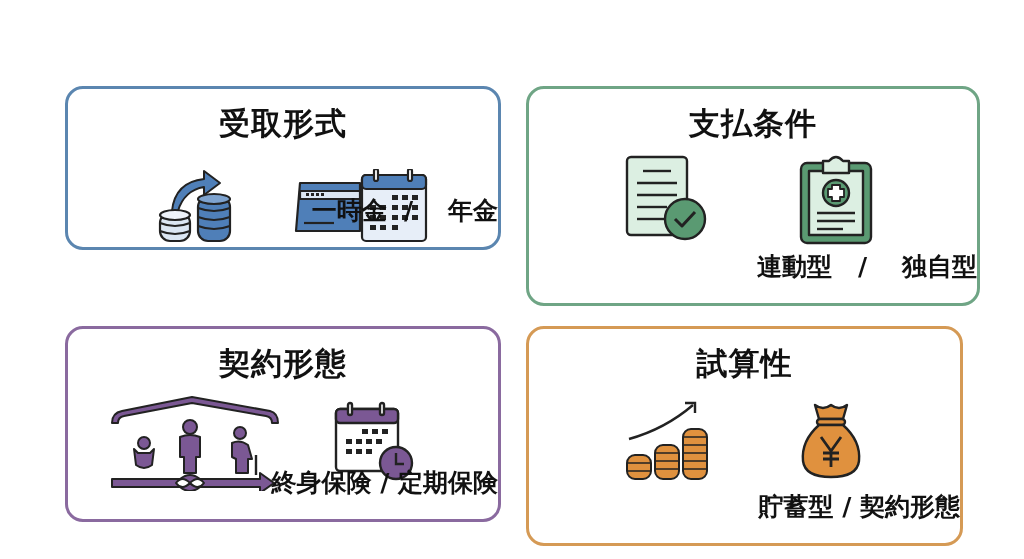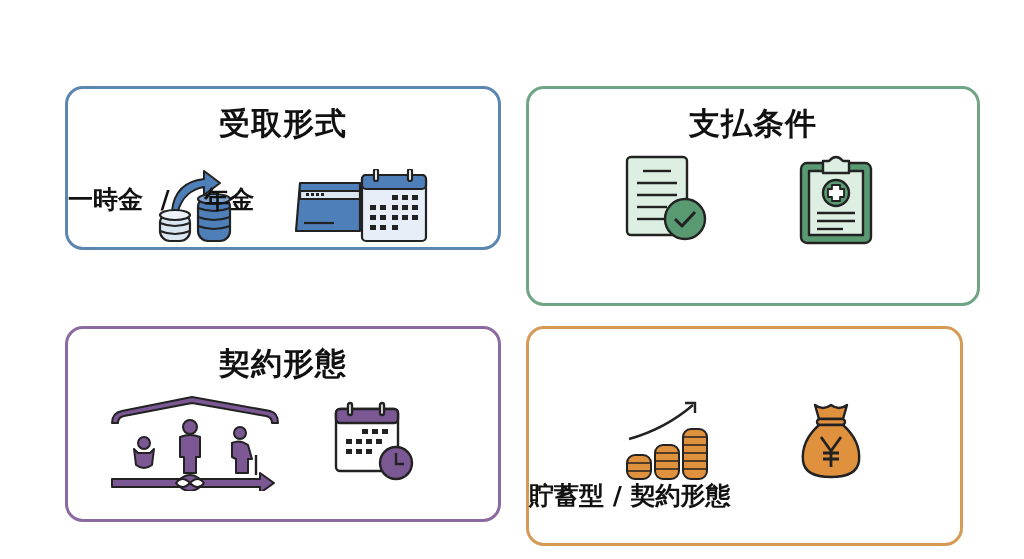--- a/index.html
+++ b/index.html
@@ -2,21 +2,21 @@
 <html><head>
 <meta charset="utf-8">
 <style>
   html, body { margin: 0; padding: 0; background: #ffffff; }
   body { width: 1024px; height: 559px; position: relative; overflow: hidden;
          font-family: "DejaVu Sans", "Liberation Sans", sans-serif; color: #111; }
   .card { position: absolute; box-sizing: border-box; border-width: 3px; border-style: solid;
           border-radius: 18px; background: #fff; }
   .card-title { position: absolute; left: 0; right: 0; top: 14px; text-align: center;
                 font-size: 31px; font-weight: bold; letter-spacing: 1px; }
-  .card-label { position: absolute; left: 0; right: 0; bottom: 31px; text-align: left;
+  .card-label { position: absolute; left: 0; right: 0; bottom: 20px; text-align: right;
                 font-size: 25px; font-weight: bold; white-space: pre; }
   .icon { position: absolute; }
   #c1 { left: 65px; top: 86px; width: 436px; height: 164px; }
   #c2 { left: 526px; top: 86px; width: 454px; height: 220px; }
   #c3 { left: 65px; top: 326px; width: 436px; height: 196px; }
   #c4 { left: 526px; top: 326px; width: 437px; height: 220px; }
 </style>
 </head>
 <body>
 
@@ -88,20 +88,21 @@
       <rect x="2" y="10" width="70" height="80" rx="6" fill="#5a9a72"></rect>
       <rect x="10" y="18" width="54" height="64" fill="#dcefe2"></rect>
       <path d="M24 8 L30 8 Q37 0 44 8 L50 8 L50 20 L24 20 Z" fill="#dcefe2"></path>
       <circle cx="37" cy="40" r="13" fill="#5a9a72"></circle>
       <path d="M33 32 h8 v4 h4 v8 h-4 v4 h-8 v-4 h-4 v-8 h4 Z" fill="#fff" stroke-width="1.8"></path>
       <line x1="18" y1="60" x2="56" y2="60"></line>
       <line x1="18" y1="68" x2="56" y2="68"></line>
       <line x1="18" y1="76" x2="44" y2="76"></line>
     </g>
   </svg>
+  <div class="card-label">連動型   /    独自型</div>
 </div>
 
 <div class="card" id="c3" style="border-color:#8a6a9f;">
   <div class="card-title">契約形態</div>
   <svg class="icon" style="left:42px;top:66px;" width="178" height="96" viewBox="0 0 178 96">
     <g stroke="#222" stroke-width="2" stroke-linejoin="round">
       <path d="M2 28 Q2 18 12 16 L82 2 L160 16 Q168 18 168 28 L162 28 Q162 22 156 21 L82 8 L14 21 Q8 22 8 28 Z" fill="#7b5894"></path>
       <circle cx="34" cy="48" r="6" fill="#7b5894"></circle>
       <path d="M24 54 L28 58 L40 58 L44 54 L42 70 Q34 76 26 70 Z" fill="#7b5894"></path>
       <circle cx="80" cy="32" r="7" fill="#7b5894"></circle>
@@ -128,23 +129,25 @@
         <rect x="48" y="28" width="6" height="5"></rect>
       <rect x="12" y="38" width="6" height="5"></rect>
         <rect x="22" y="38" width="6" height="5"></rect>
         <rect x="32" y="38" width="6" height="5"></rect>
         <rect x="42" y="38" width="6" height="5"></rect>
       <rect x="12" y="48" width="6" height="5"></rect>
         <rect x="22" y="48" width="6" height="5"></rect>
         <rect x="32" y="48" width="6" height="5"></rect>
     </g>
   </svg>
+  <div class="card-label">終身保険 / 定期保険</div>
 </div>
 
 <div class="card" id="c4" style="border-color:#d59a55;">
+  <div class="card-title">試算性</div>
   <svg class="icon" style="left:96px;top:70px;" width="86" height="84" viewBox="0 0 86 84">
     <path d="M4 40 Q40 30 68 6" fill="none" stroke="#222" stroke-width="2.4"></path>
     <path d="M60 4 L70 4 L70 14" fill="none" stroke="#222" stroke-width="2.4"></path>
     <g stroke="#222" stroke-width="2" fill="#e0913e">
       <rect x="2" y="56" width="24" height="24" rx="8"></rect>
       <rect x="30" y="46" width="24" height="34" rx="8"></rect>
       <rect x="58" y="30" width="24" height="50" rx="8"></rect>
     </g>
     <g stroke="#222" stroke-width="1.5" fill="none">
       <path d="M2 64 h24 M2 72 h24 M30 54 h24 M30 62 h24 M30 70 h24 M58 38 h24 M58 46 h24 M58 54 h24 M58 62 h24 M58 70 h24"></path>

